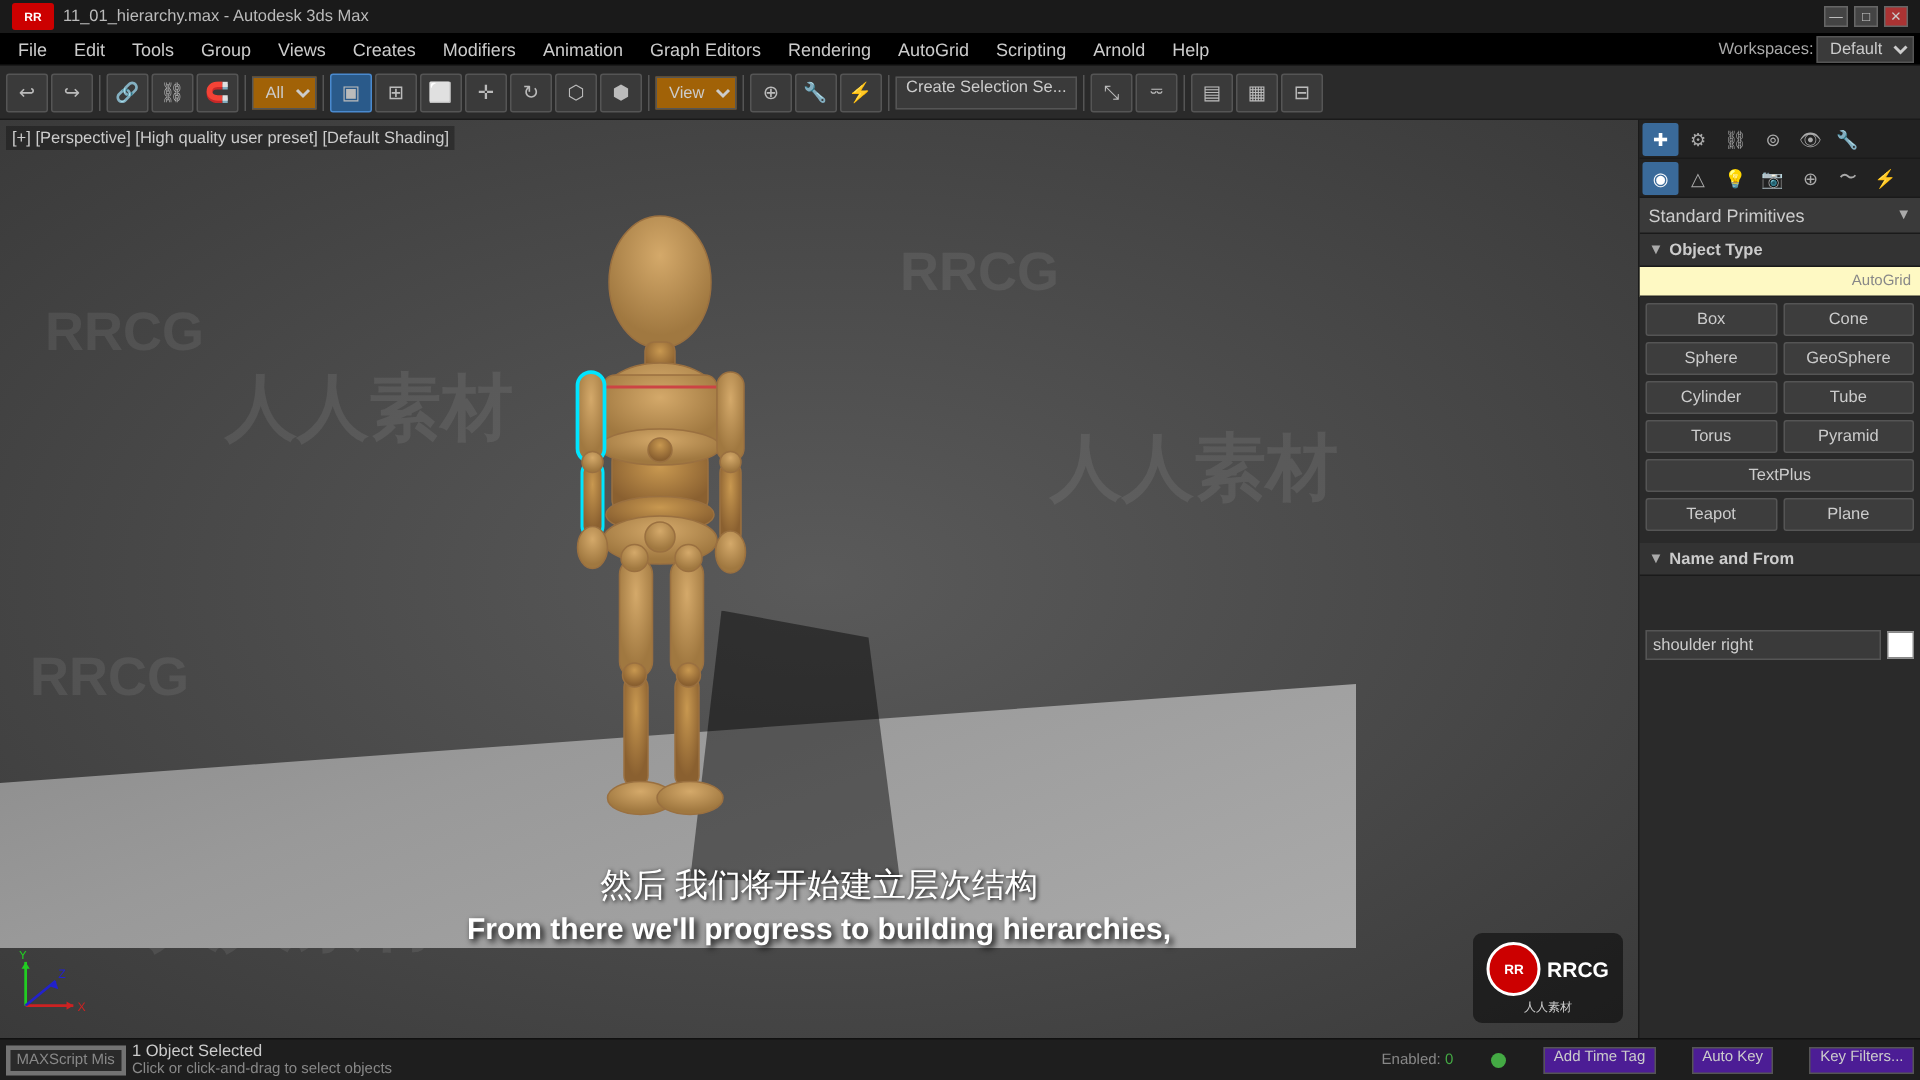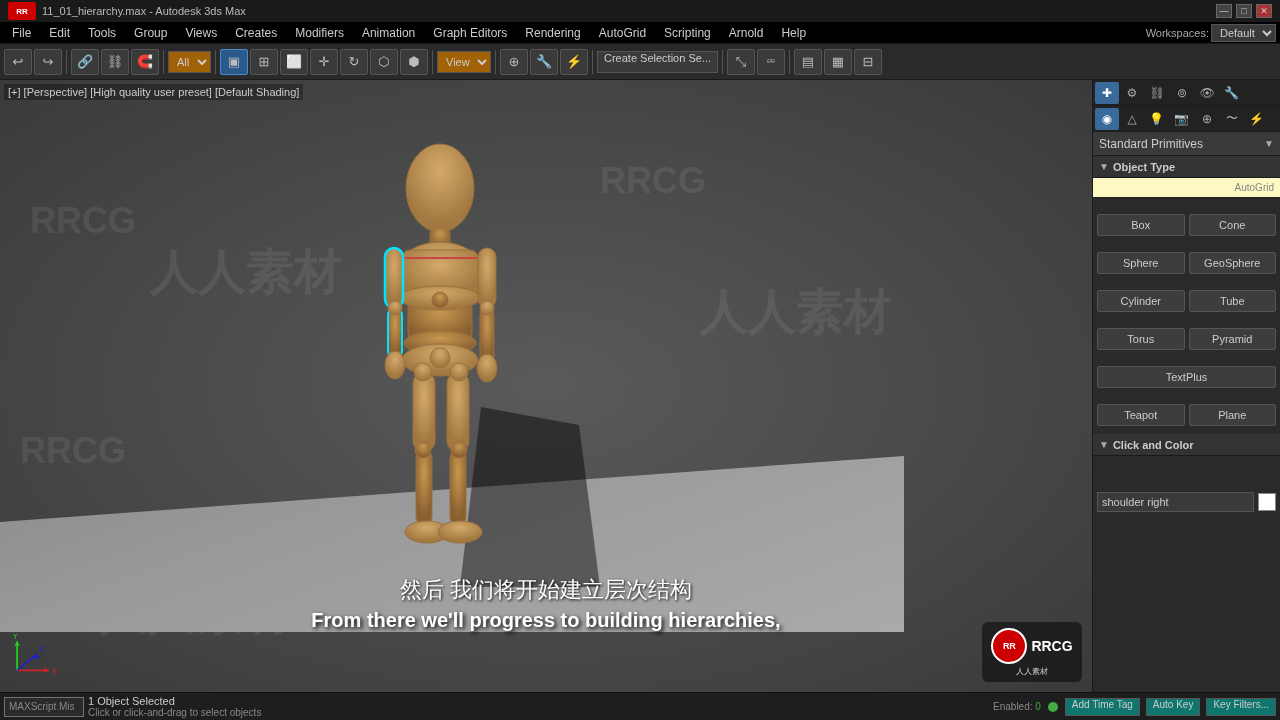--- a/index.html
+++ b/index.html
@@ -115,40 +115,40 @@
       padding: 0 6px; background: #fef9c3; border-bottom: 1px solid #222;
     }
     .autogrid-label { font-size: 10px; color: #888; }
 
     
     #object-type-content { padding: 4px; background: #2a2a2a; }
     .obj-type-row { display: flex; gap: 4px; margin-bottom: 4px; }
     .obj-type-btn {
       flex: 1; height: 22px; background: #3d3d3d; border: 1px solid #555;
       color: #ccc; font-size: 11px; cursor: pointer; display: flex;
-      align-items: center; justify-content: center; border-radius: 2px; margin-top: 12px;
+      align-items: center; justify-content: center; border-radius: 2px;
     }
 
     
     #name-color-content { padding: 4px; background: #2a2a2a; }
     #name-color-row { display: flex; align-items: center; gap: 4px; margin-top: 32px; }
     #name-input {
       flex: 1; height: 20px; background: #3a3a3a; border: 1px solid #555;
       color: #ccc; font-size: 11px; padding: 0 4px;
     }
     #color-swatch { width: 18px; height: 18px; background: #fff; border: 1px solid #888; cursor: pointer; }
 
     
     #statusbar {
       width: 100%; height: 28px; background: #1e1e1e; display: flex; align-items: center;
       padding: 0 4px; gap: 4px; border-top: 1px solid #111;
     }
-    #status-left { width: 80px; background: #333; height: 20px; border: 1px solid #737373; }
-    #status-right { display: flex; align-items: center; gap: 6px; margin-left: auto; }
-    .status-btn { height: 18px; background: #0f766e; border: 1px solid #555; color: #ccc; font-size: 10px; padding: 0 6px; cursor: pointer; }
+    #status-left { width: 80px; background: #333; height: 20px; border: 3px solid #737373; }
+    #status-right { display: flex; align-items: center; gap: 24px; margin-left: auto; }
+    .status-btn { height: 18px; background: #4c1d95; border: 1px solid #555; color: #ccc; font-size: 10px; padding: 0 6px; cursor: pointer; }
 
     
     #corner-logo {
       position: absolute; bottom: 10px; right: 10px; width: 100px; height: 60px;
       background: rgba(0,0,0,0.5); border-radius: 6px; display: flex; flex-direction: column;
       align-items: center; justify-content: center; gap: 2px;
     }
     #corner-logo-top { display: flex; align-items: center; gap: 4px; }
     #corner-logo-circle { width: 36px; height: 36px; border-radius: 50%; background: #c00; border: 2px solid #fff; display: flex; align-items: center; justify-content: center; font-size: 9px; font-weight: bold; color: white; }
     #corner-logo-text { font-size: 14px; font-weight: bold; color: #fff; }
@@ -403,21 +403,21 @@
         <button class="obj-type-btn">TextPlus</button>
       </div>
       <div class="obj-type-row">
         <button class="obj-type-btn">Teapot</button>
         <button class="obj-type-btn">Plane</button>
       </div>
     </div>
 
     <div class="section-header">
       <span class="section-arrow">▼</span>
-      <span class="section-title">Click and Color</span>
+      <span class="section-title">Name and From</span>
     </div>
     <div id="name-color-content">
       <div id="name-color-row">
         <input id="name-input" type="text" value="shoulder right" style="">
         <div id="color-swatch"></div>
       </div>
     </div>
 
   </div>
 </div>

